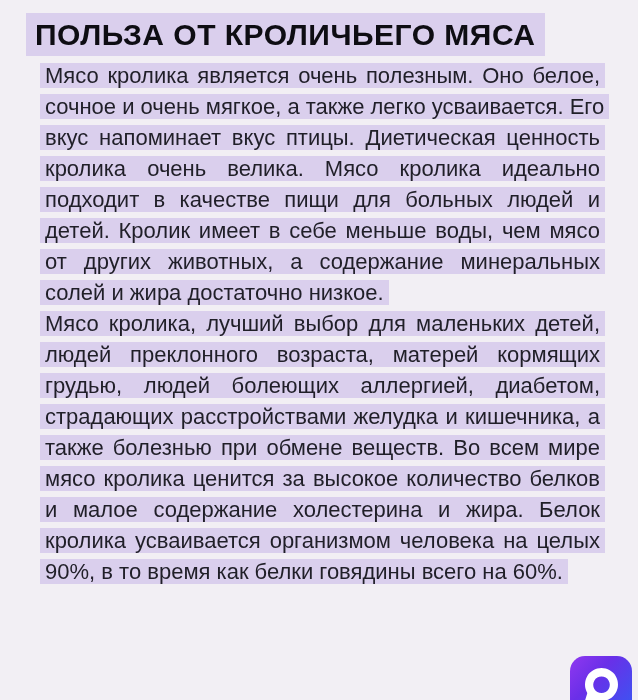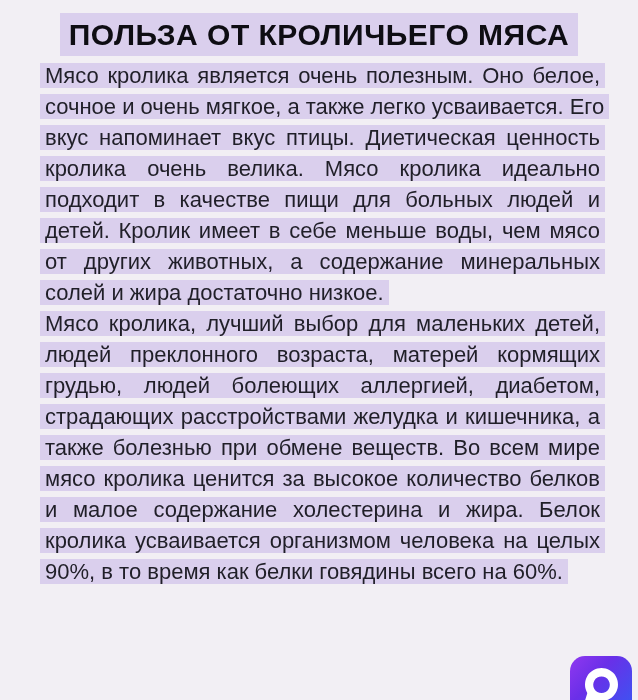--- a/index.html
+++ b/index.html
@@ -13,21 +13,20 @@
     overflow: hidden;
     position: relative;
     font-family: "Liberation Sans", "DejaVu Sans", sans-serif;
   }
   .page {
     position: relative;
     width: 638px;
     height: 700px;
   }
   .title {
-    text-align: center;
     margin: 14px 26px 4px 26px;
     font-size: 30px;
     line-height: 42px;
     font-weight: bold;
     letter-spacing: 0.5px;
     color: #0e0d13;
   }
   .hl {
     background: #dacfed;
     -webkit-box-decoration-break: clone;

